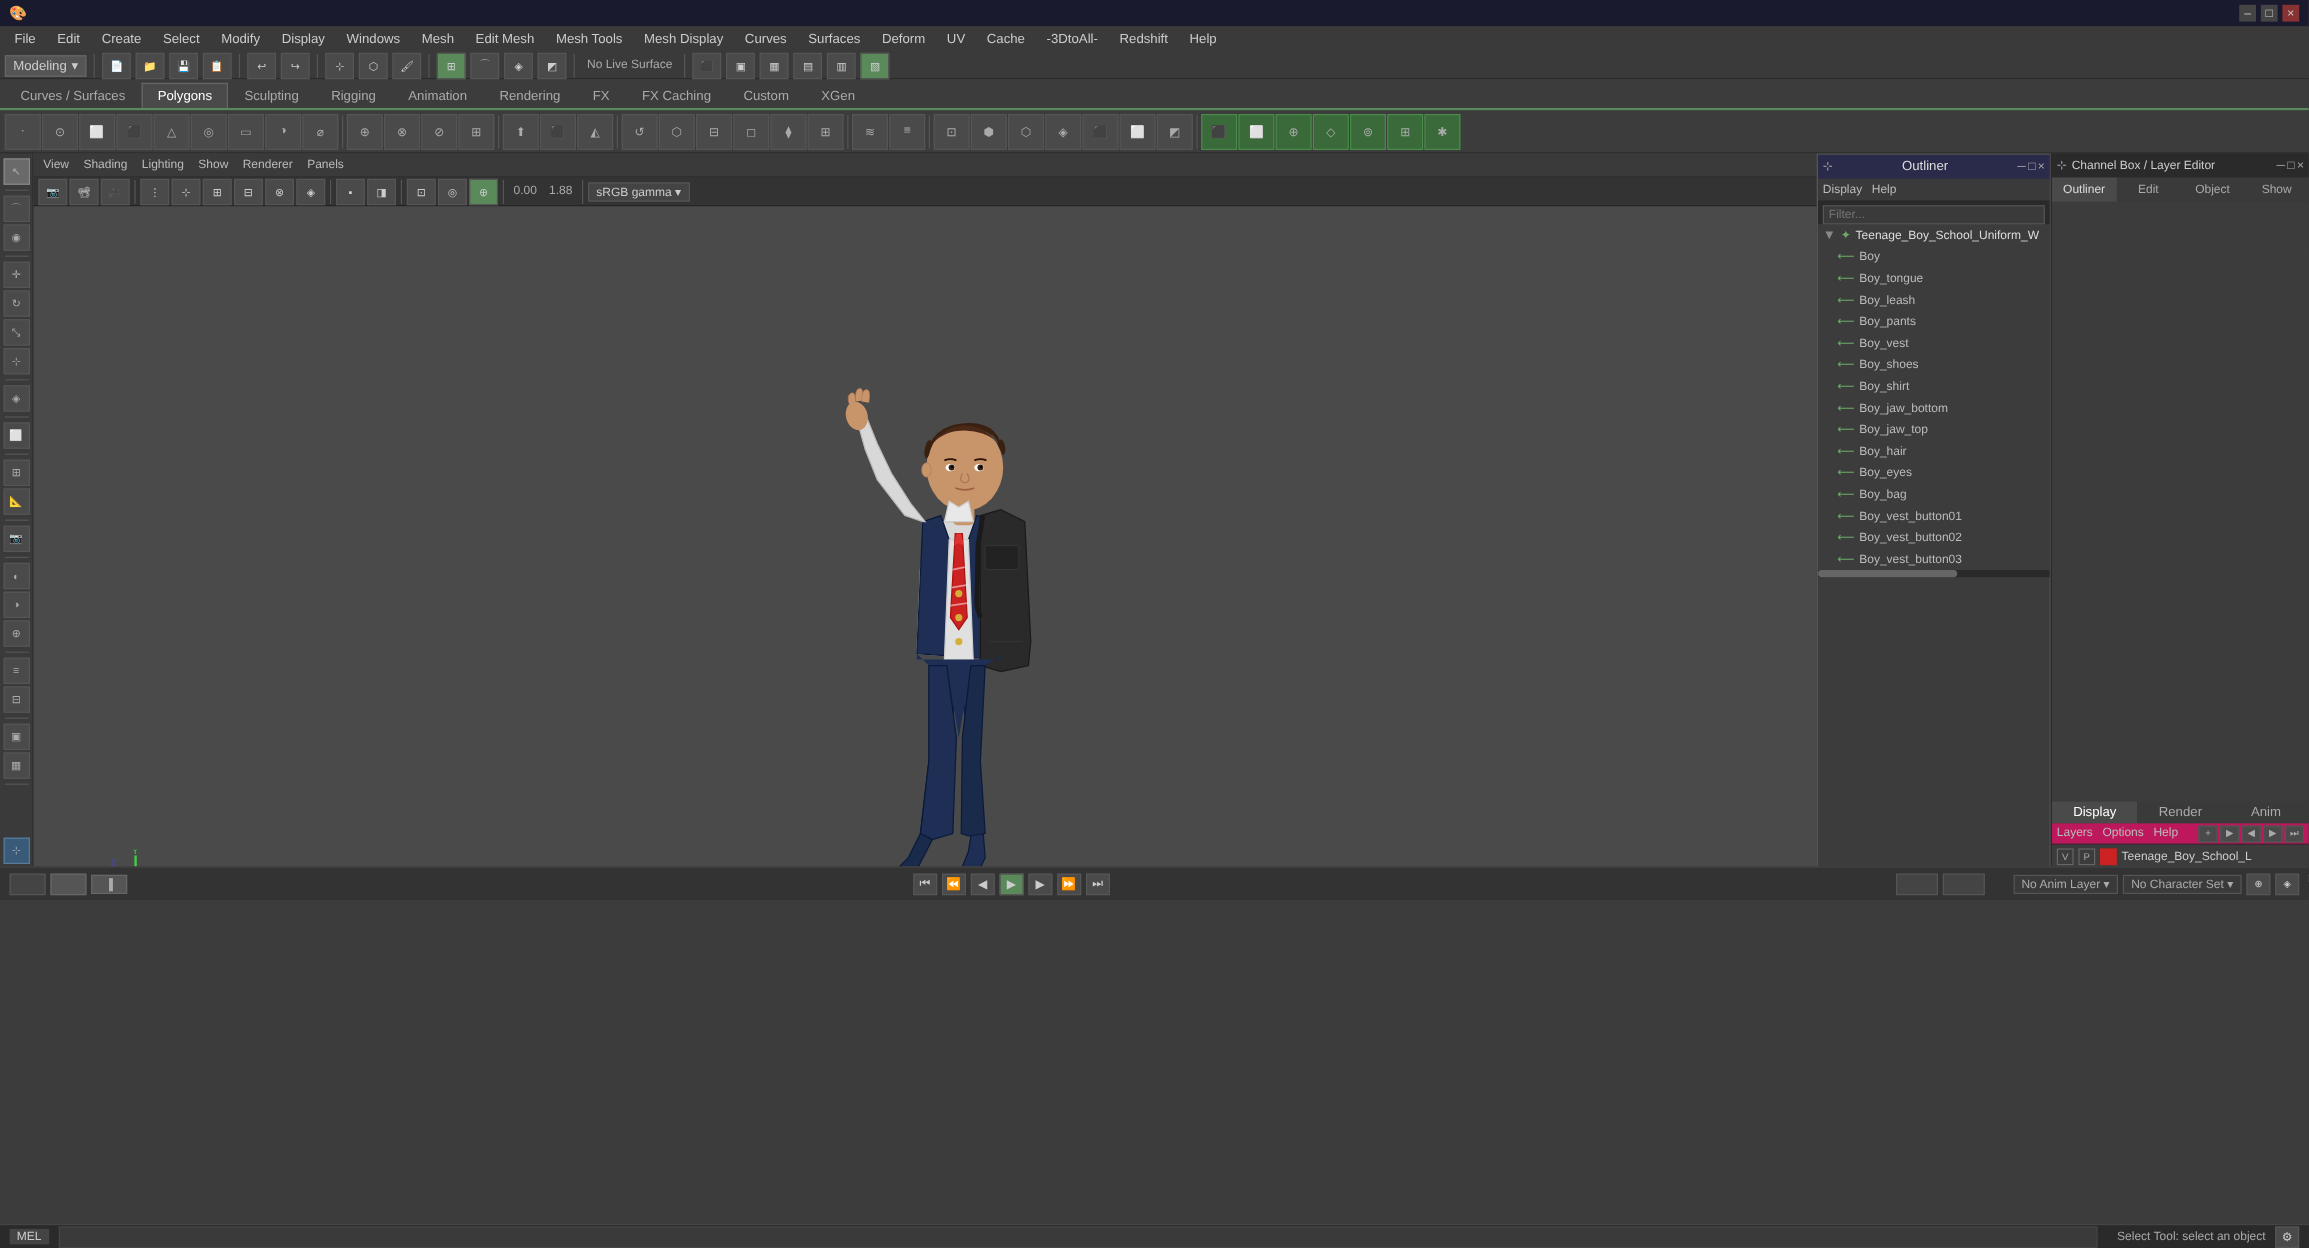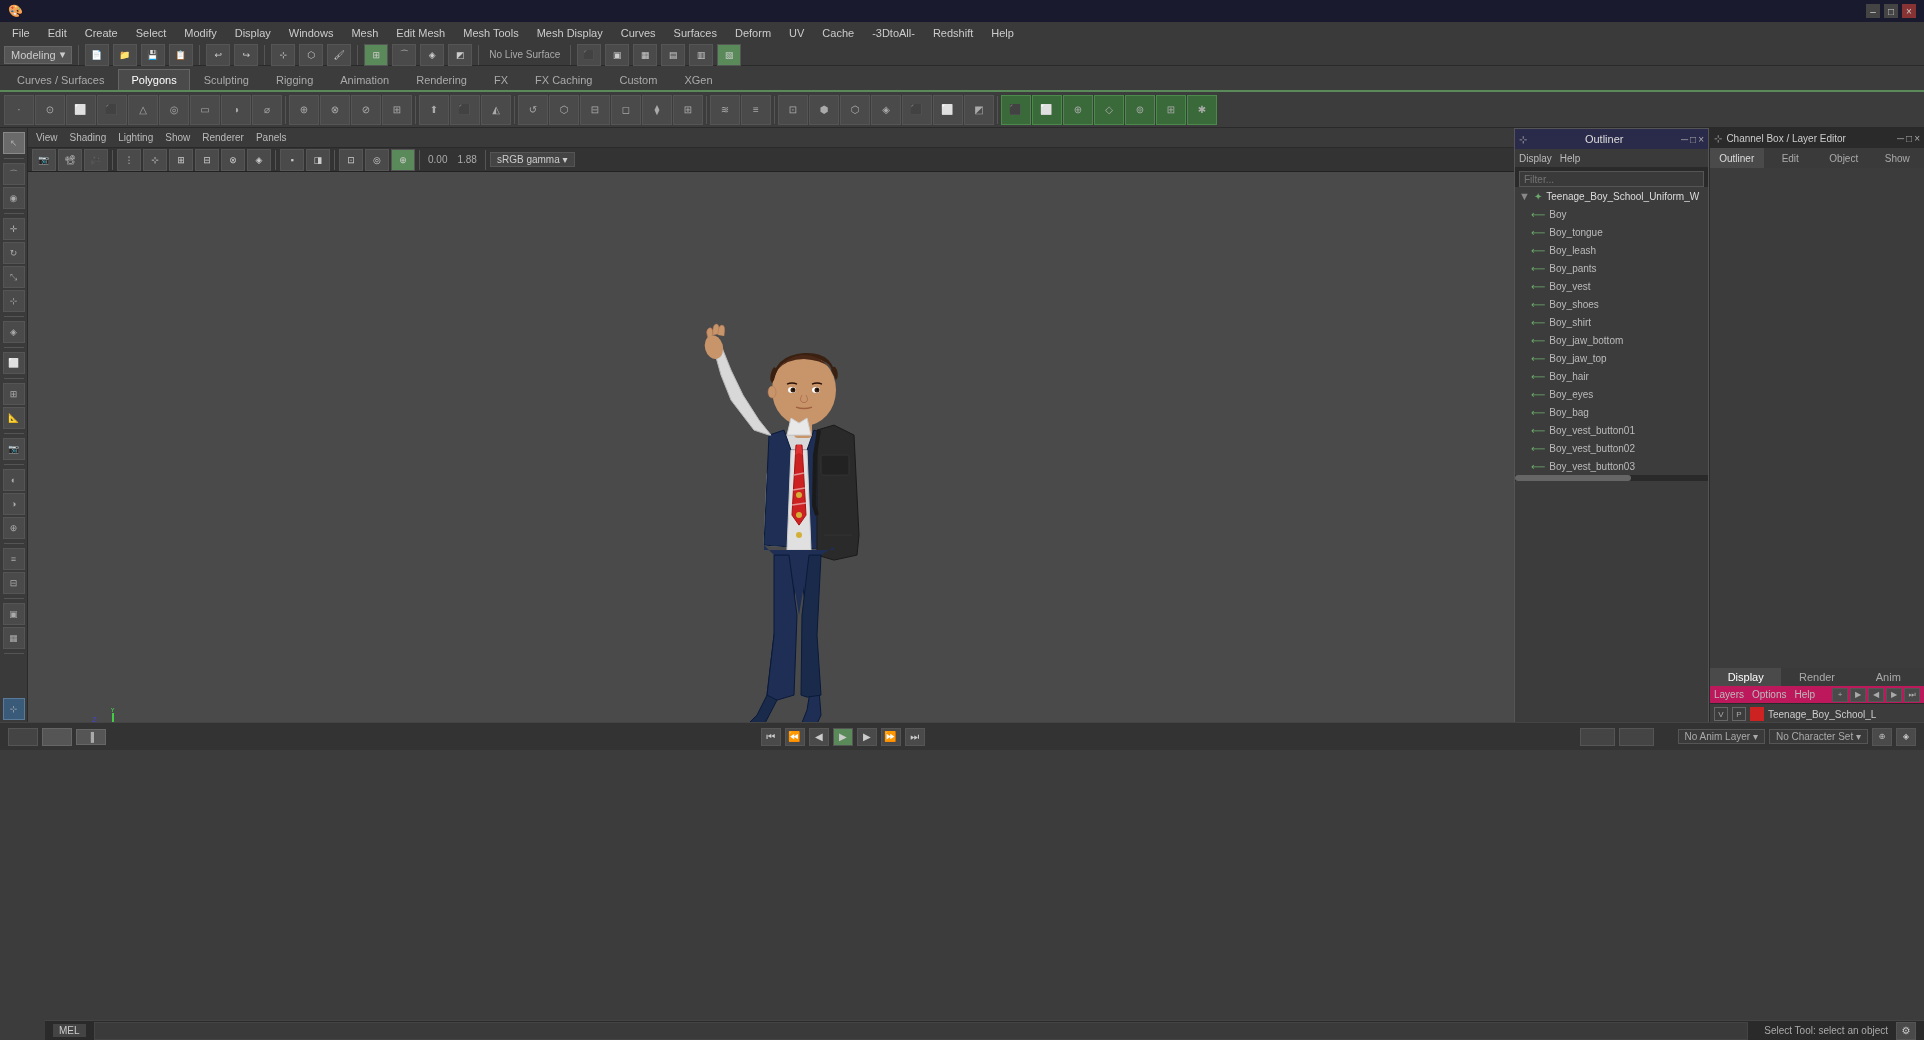--- a/index.html
+++ b/index.html
@@ -168,21 +168,21 @@
     #timeline-track {
       height: 22px; background: #2a2a2a; position: relative;
     }
     .tick-label { position: absolute; top: 2px; font-size: 9px; color: #888; transform: translateX(-50%); }
     #playhead { position: absolute; top: 0; bottom: 0; width: 1px; background: #ff6600; }
 
     
     #statusbar {
       position: absolute; bottom: 0; left: 0; right: 0;
       height: 20px; background: #2a2a2a; display: flex; align-items: center;
-      padding: 0 8px; gap: 8px; border-top: 1px solid #444; margin-left: 45px;
+      padding: 0 8px; gap: 8px; border-top: 1px solid #444;
     }
     .status-mode { background: #444; padding: 1px 6px; font-size: 10px; color: #ccc; }
 
     
     #anim-controls {
       position: absolute; bottom: 22px; left: 0; right: 210px;
       height: 28px; background: #333; display: flex; align-items: center;
       padding: 0 8px; gap: 4px; border-top: 1px solid #444;
     }
     .anim-field {

